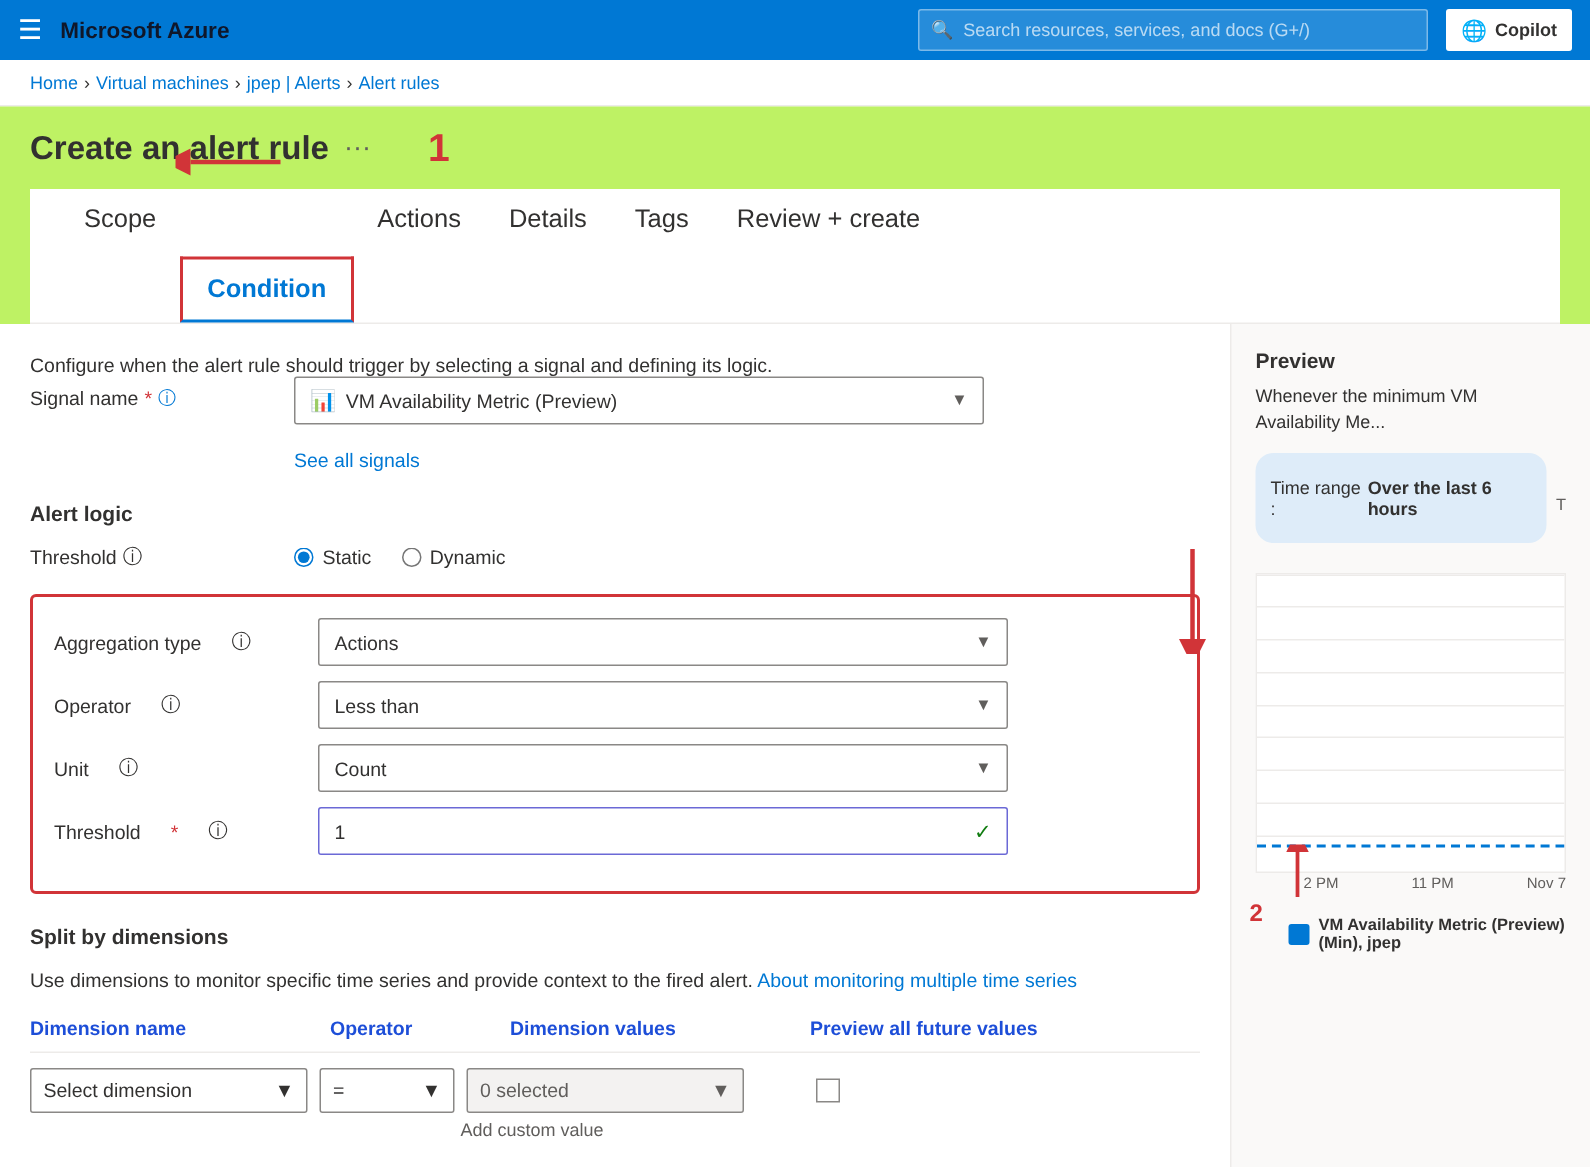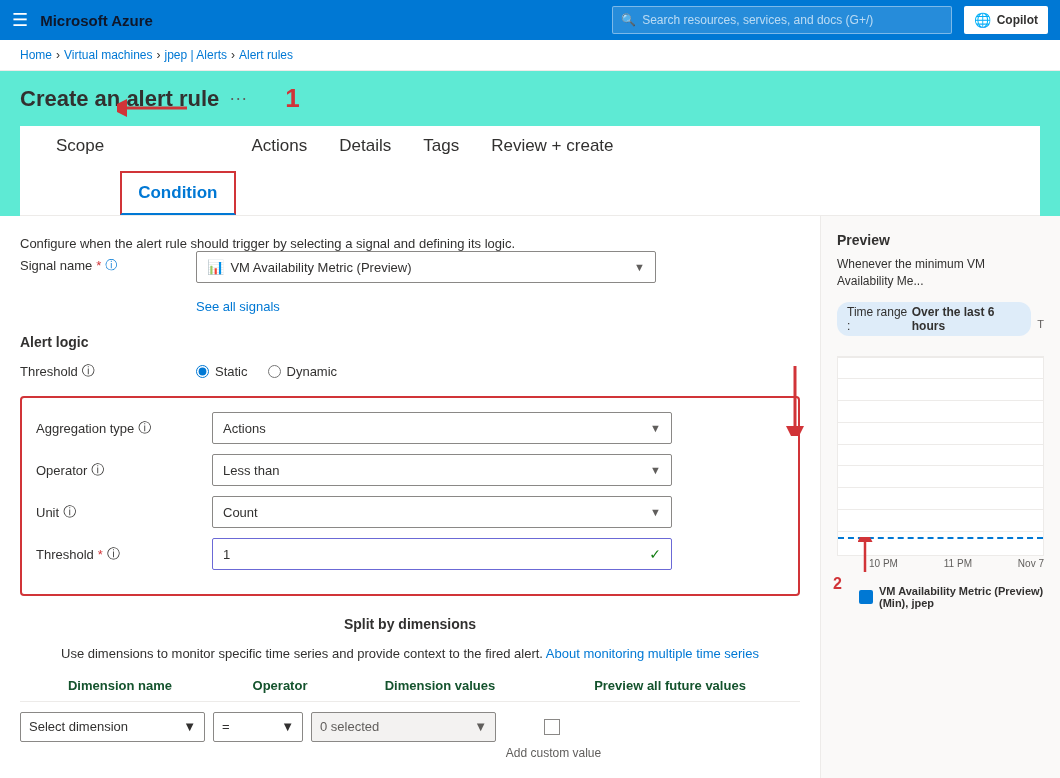--- a/index.html
+++ b/index.html
@@ -52,21 +52,21 @@
       gap: 4px;
       background: white;
       border-bottom: 1px solid #edebe9;
     }
     .breadcrumb span { color: #323130; }
     .breadcrumb a { color: #0078d4; text-decoration: none; }
     .breadcrumb-sep { color: #605e5c; }
 
     
     .page-header {
-      background: #5eead4;
+      background: #bef264;
       padding: 12px 20px 0 20px;
     }
     .page-title-row {
       display: flex;
       align-items: center;
       gap: 10px;
       margin-bottom: 12px;
     }
     .page-title {
       font-size: 22px;
@@ -221,21 +221,21 @@
       align-items: center;
       margin-bottom: 10px;
       gap: 16px;
     }
     .dropdown-row-label {
       width: 160px;
       min-width: 160px;
       font-size: 13px;
       display: flex;
       align-items: center;
-      gap: 4px;
+      gap: 20px;
     }
     .dropdown-select {
       flex: 1;
       height: 32px;
       border: 1px solid #8a8886;
       border-radius: 2px;
       padding: 0 10px;
       font-size: 13px;
       background: white;
       display: flex;
@@ -246,38 +246,37 @@
     }
     .dropdown-select.threshold-val {
       border-color: #6b69d6;
     }
     .chevron { color: #605e5c; font-size: 11px; }
     .check-green { color: #107c10; font-size: 14px; }
 
     
     .split-section {
       margin-top: 16px;
-      text-align: center;
     }
     .split-desc {
       font-size: 13px;
       color: #323130;
       margin-bottom: 14px;
       line-height: 1.5;
     }
     .split-desc a { color: #0078d4; text-decoration: none; }
 
     .dimensions-header {
       display: flex;
       gap: 0;
       border-bottom: 1px solid #edebe9;
       padding-bottom: 8px;
       margin-bottom: 10px;
     }
-    .dim-col { font-size: 13px; font-weight: 600; color: #14532d; }
+    .dim-col { font-size: 13px; font-weight: 600; color: #1d4ed8; }
     .dim-col-name { width: 200px; }
     .dim-col-op { width: 120px; }
     .dim-col-val { width: 200px; }
     .dim-col-future { flex: 1; }
 
     .dimensions-row {
       display: flex;
       align-items: center;
       gap: 8px;
       margin-bottom: 4px;
@@ -348,21 +347,21 @@
     }
     .preview-desc {
       font-size: 12px;
       color: #323130;
       margin-bottom: 12px;
       line-height: 1.4;
     }
     .time-range-badge {
       background: #deecf9;
       border-radius: 12px;
-      padding: 3px 10px;
+      padding: 16px 10px;
       font-size: 12px;
       color: #323130;
       display: inline-flex;
       align-items: center;
       margin-bottom: 10px;
     }
     .time-range-badge strong { font-weight: 700; }
 
     
     .chart-area {
@@ -679,21 +678,21 @@
             <div class="chart-gridline" style="top:55%;"></div>
             <div class="chart-gridline" style="top:66%;"></div>
             <div class="chart-gridline" style="top:77%;"></div>
             <div class="chart-gridline" style="top:88%;"></div>
 
             <div class="chart-dashed-line" style="bottom:8%;"></div>
           </div>
         </div>
 
         <div class="chart-x-labels">
-          <span>10 PM</span>
+          <span>2 PM</span>
           <span>11 PM</span>
           <span>Nov 7</span>
         </div>
 
         <div style="display:flex; align-items:flex-start; margin-top:8px; gap:6px; position:relative;">
 
           <div style="position:relative;">
             <span style="color:#d13438; font-weight:900; font-size:16px; position:absolute; left:-4px; top:-2px;">2</span>
 
             <svg width="40" height="40" style="position:absolute; left:8px; top:-40px;">

